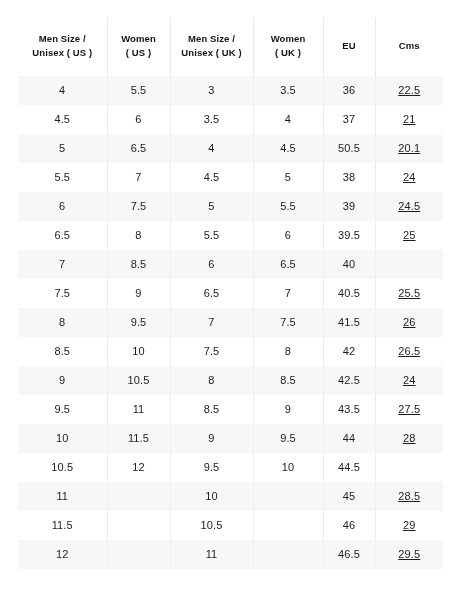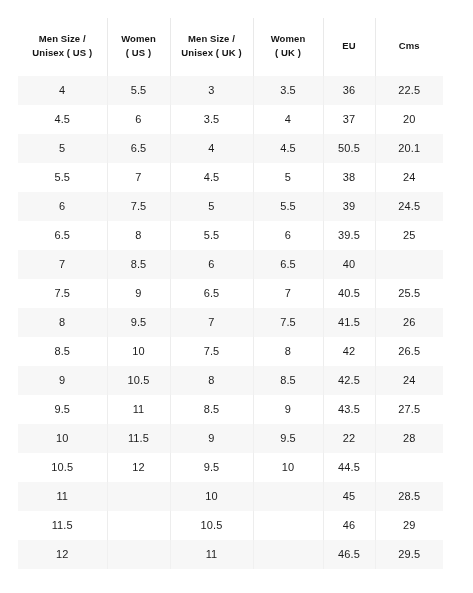--- a/index.html
+++ b/index.html
@@ -68,20 +68,21 @@
     font-weight: 400;
     color: #1c1c1c;
     text-align: center;
     vertical-align: middle;
     line-height: 1;
     border-right: 1px solid #ededed;
     letter-spacing: 0.15px;
   }
   tbody td:last-child {
     border-right: none;
+    text-decoration: underline;
   }
 
   tbody tr.striped td {
     background: #f7f7f7;
     border-right-color: #f0f0f0;
   }
   tbody tr.plain td {
     background: #ffffff;
   }
 </style>
@@ -121,21 +122,21 @@
             <td>3.5</td>
             <td>36</td>
             <td>22.5</td>
           </tr>
           <tr class="plain">
             <td>4.5</td>
             <td>6</td>
             <td>3.5</td>
             <td>4</td>
             <td>37</td>
-            <td>20</td>
+            <td>21</td>
           </tr>
           <tr class="striped">
             <td>5</td>
             <td>6.5</td>
             <td>4</td>
             <td>4.5</td>
             <td>50.5</td>
             <td>20.1</td>
           </tr>
           <tr class="plain">
@@ -208,21 +209,21 @@
             <td>8.5</td>
             <td>9</td>
             <td>43.5</td>
             <td>27.5</td>
           </tr>
           <tr class="striped">
             <td>10</td>
             <td>11.5</td>
             <td>9</td>
             <td>9.5</td>
-            <td>22</td>
+            <td>44</td>
             <td>28</td>
           </tr>
           <tr class="plain">
             <td>10.5</td>
             <td>12</td>
             <td>9.5</td>
             <td>10</td>
             <td>44.5</td>
             <td></td>
           </tr>

